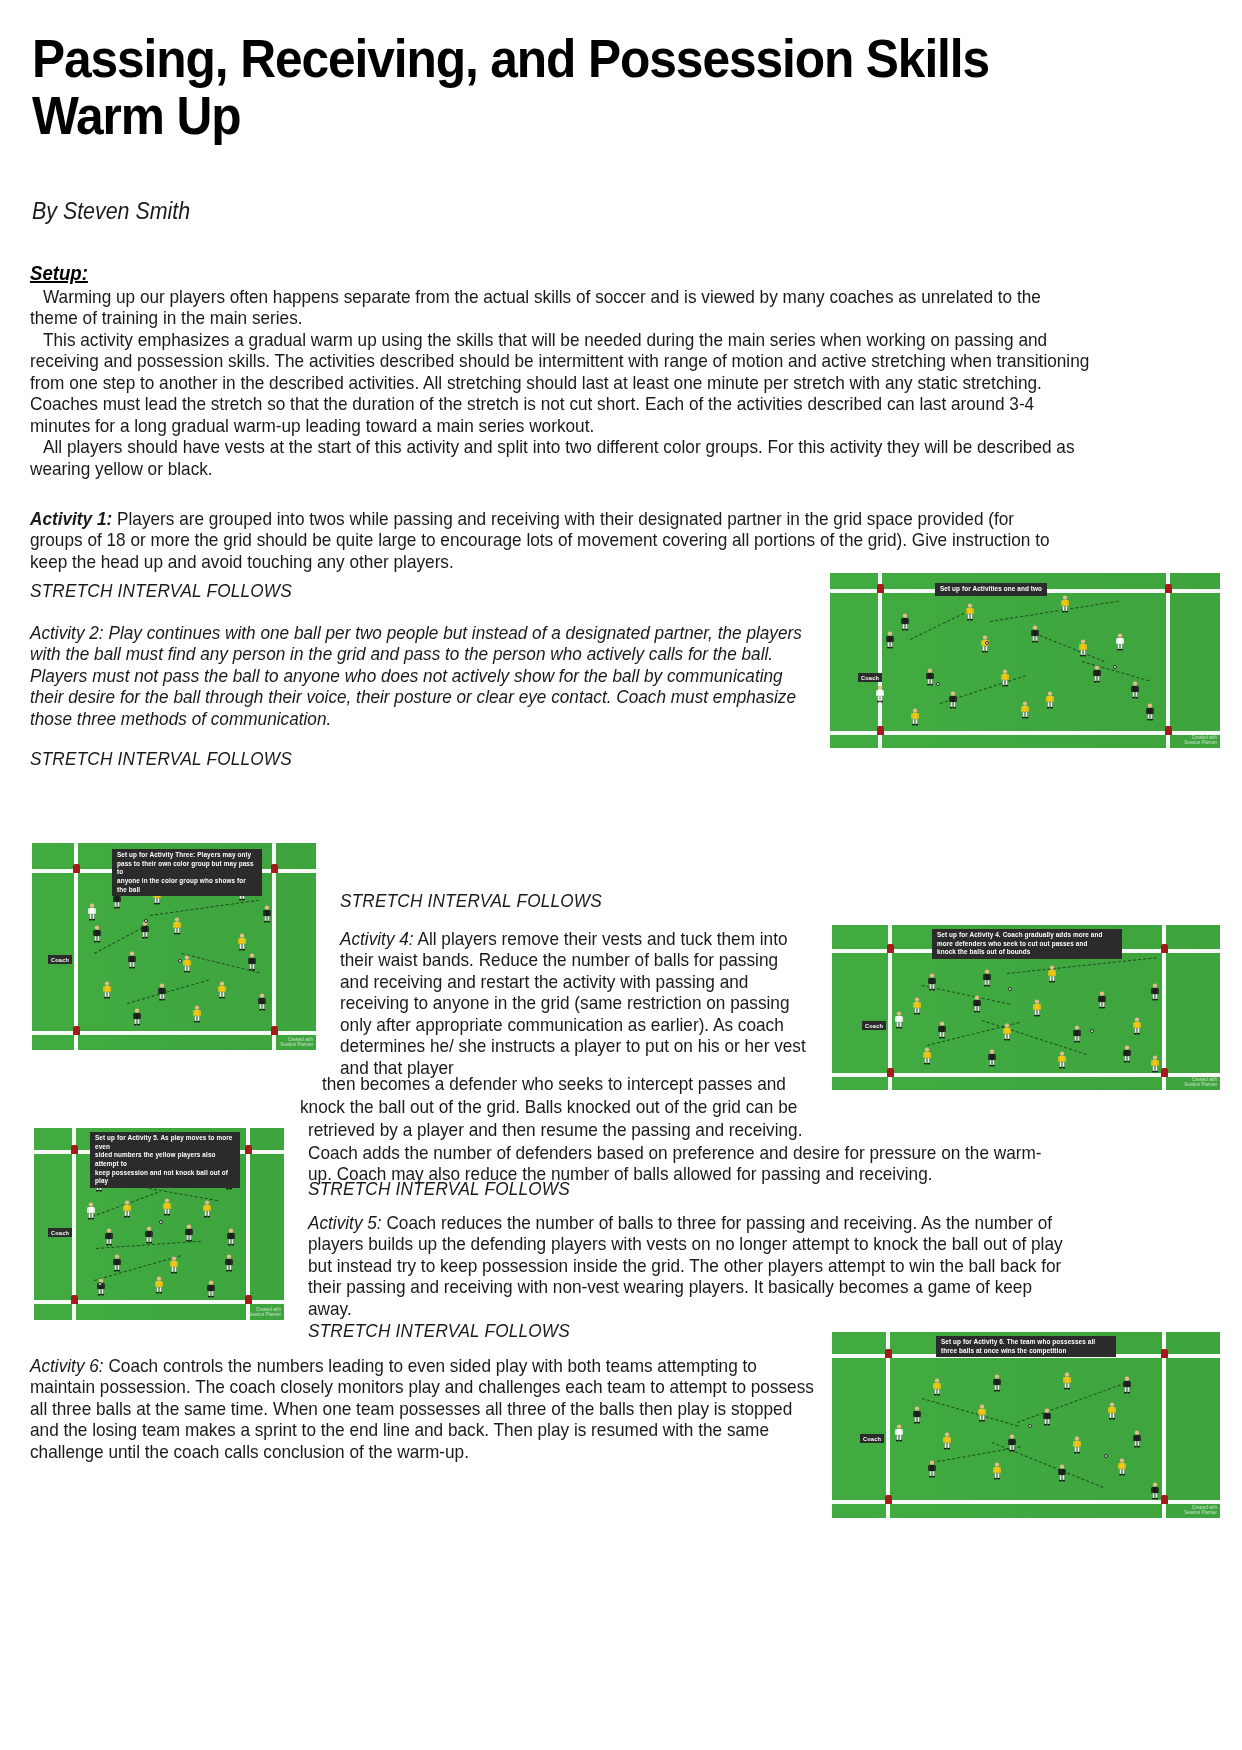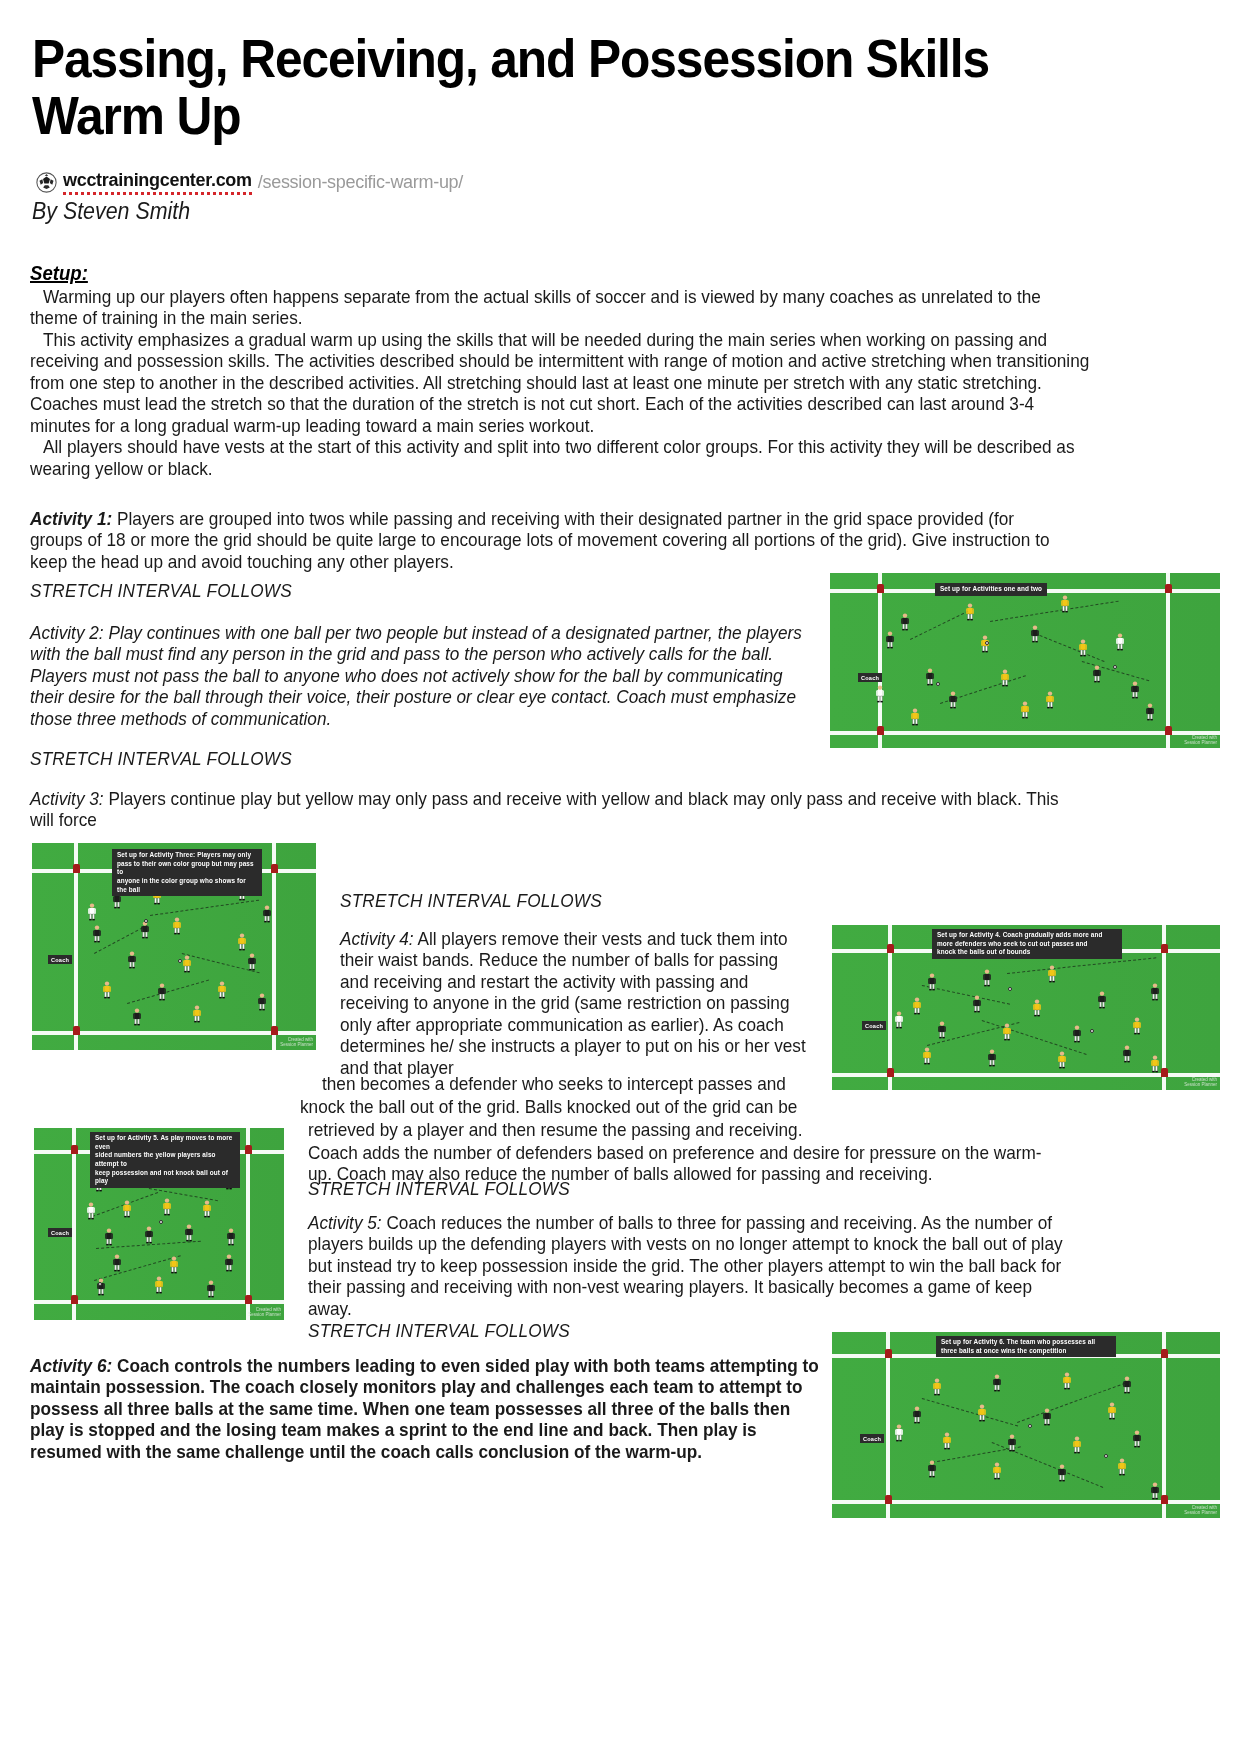--- a/index.html
+++ b/index.html
@@ -85,21 +85,21 @@
   #act3-cont   { position:absolute; left:340px; top:810px; width:720px; }
   #stretch3    { position:absolute; left:340px; top:890px; }
   #act4        { position:absolute; left:340px; top:928px; width:470px; }
   #act4-l7     { position:absolute; left:322px; top:1073px; width:520px;}
   #act4-l8     { position:absolute; left:300px; top:1096px; width:560px;}
   #act4-l9     { position:absolute; left:308px; top:1119px; width:560px;}
   #act4-l10    { position:absolute; left:308px; top:1142px; width:800px;}
   #stretch4    { position:absolute; left:308px; top:1178px; }
   #act5        { position:absolute; left:308px; top:1212px; width:770px; }
   #stretch5    { position:absolute; left:308px; top:1320px; }
-  #act6        { position:absolute; left:30px; top:1355px; width:790px;font-weight:bold; }
+  #act6        { position:absolute; left:30px; top:1355px; width:790px; }
 
   
   .field {
     position: absolute;
     background: #3faa3f;
     overflow: hidden;
     border: 0;
   }
   .field .turf {
     position:absolute; inset:0;
@@ -141,55 +141,40 @@
     background:#f2f2f2; border:1px solid #2a2a2a; z-index:5;
   }
 </style>
 </head>
 <body>
 
 <div class="page">
 
   <div class="title">Passing, Receiving, and Possession Skills Warm Up</div>
 
-  <div class="source-line">
-    <svg class="ball-icon" viewBox="0 0 24 24">
-      <circle cx="12" cy="12" r="11" fill="#ffffff" stroke="#555" stroke-width="1.2"></circle>
-      <polygon points="12,5 16,8 14.5,13 9.5,13 8,8" fill="#1b1b1b"></polygon>
-      <polygon points="12,2.2 14,4.6 10,4.6" fill="#3a3a3a"></polygon>
-      <polygon points="4,10 7.3,8.4 8.2,12.6 5.4,14.6" fill="#2a2a2a"></polygon>
-      <polygon points="20,10 16.7,8.4 15.8,12.6 18.6,14.6" fill="#2a2a2a"></polygon>
-      <polygon points="8.2,17.6 10,15 14,15 15.8,17.6 12,19.4" fill="#2a2a2a"></polygon>
-    </svg>
-    <span class="src-main">wcctrainingcenter.com</span>
-      <span class="src-path">/session-specific-warm-up/</span>
-  </div>
   <div class="byline">By Steven Smith</div>
 
   <div id="setup-block">
     <div class="sec-head">Setup:</div>
     <p class="para indent">Warming up our players often happens separate from the actual skills of soccer and is viewed by many coaches as unrelated to the theme of training in the main series.</p>
     <p class="para indent">This activity emphasizes a gradual warm up using the skills that will be needed during the main series when working on passing and receiving and possession skills. The activities described should be intermittent with range of motion and active stretching when transitioning from one step to another in the described activities. All stretching should last at least one minute per stretch with any static stretching. Coaches must lead the stretch so that the duration of the stretch is not cut short. Each of the activities described can last around 3-4 minutes for a long gradual warm-up leading toward a main series workout.</p>
     <p class="para indent">All players should have vests at the start of this activity and split into two different color groups. For this activity they will be described as wearing yellow or black.</p>
   </div>
 
 
   <div id="act1">
     <p class="para"><b class="act-lbl b">Activity 1:</b> <span>Players are grouped into twos while passing and receiving with their designated partner in the grid space provided (for groups of 18 or more the grid should be quite large to encourage lots of movement covering all portions of the grid). Give instruction to keep the head up and avoid touching any other players.</span></p>
   </div>
   <div id="stretch1" class="stretch">STRETCH INTERVAL FOLLOWS</div>
 
   <div id="act2">
     <p class="para ital"><span class="act-lbl">Activity 2:</span> <span>Play continues with one ball per two people but instead of a designated partner, the players with the ball must find any person in the grid and pass to the person who actively calls for the ball. Players must not pass the ball to anyone who does not actively show for the ball by communicating their desire for the ball through their voice, their posture or clear eye contact. Coach must emphasize those three methods of communication.</span></p>
   </div>
   <div id="stretch2" class="stretch">STRETCH INTERVAL FOLLOWS</div>
 
-  <div id="act3">
-    <p class="para"><span class="act-lbl">Activity 3:</span> <span>Players continue play but yellow may only pass and receive with yellow and black may only pass and receive with black. This will force</span></p>
-  </div>
   <div id="stretch3" class="stretch">STRETCH INTERVAL FOLLOWS</div>
 
   <div id="act4">
     <p class="para"><span class="act-lbl">Activity 4:</span> <span>All players remove their vests and tuck them into their</span>
     <span>waist bands. Reduce the number of balls for passing and</span>
     <span>receiving and restart the activity with passing and receiving to</span>
     <span>anyone in the grid (same restriction on passing only after</span>
     <span>appropriate communication as earlier). As coach determines he/</span>
     <span>she instructs a player to put on his or her vest and that player</span></p>
   </div>

